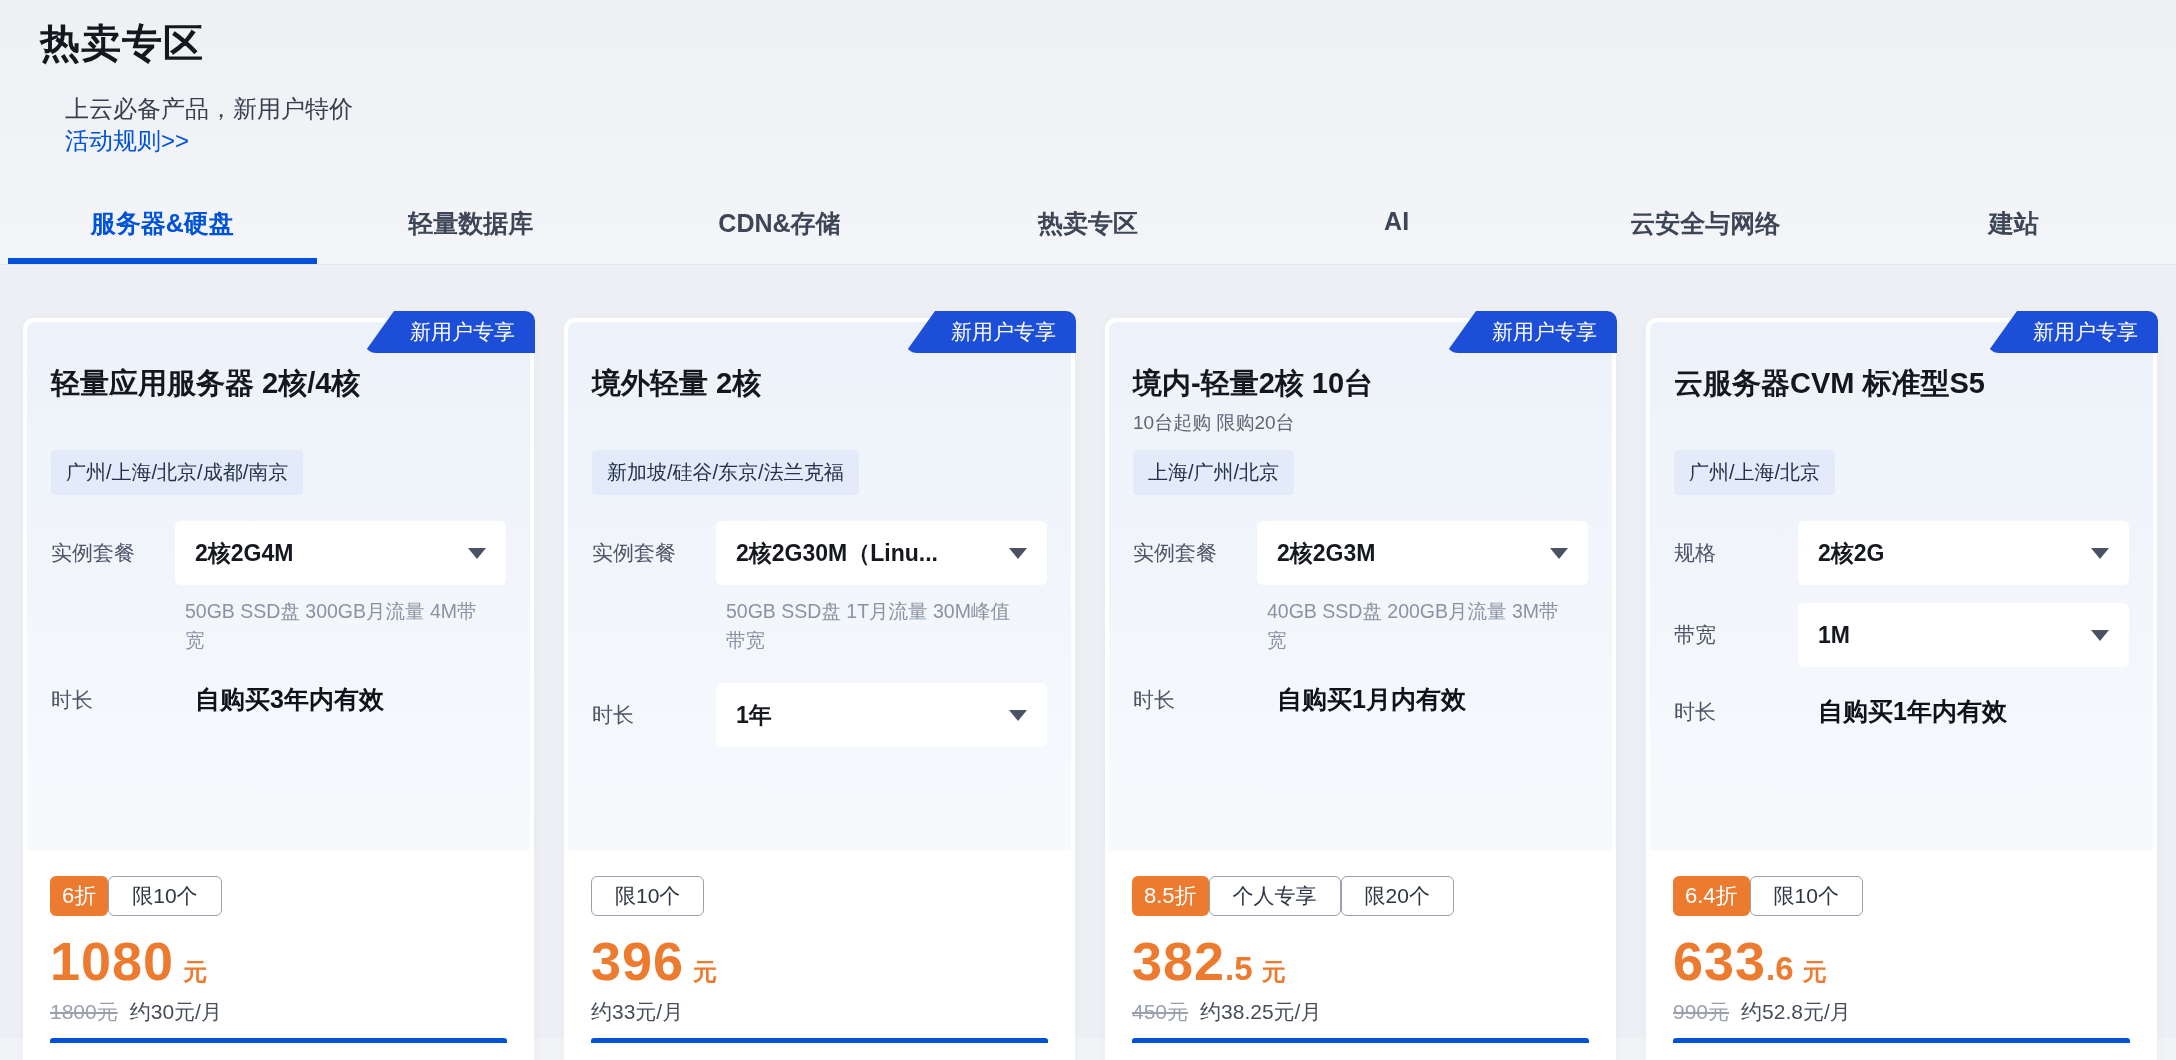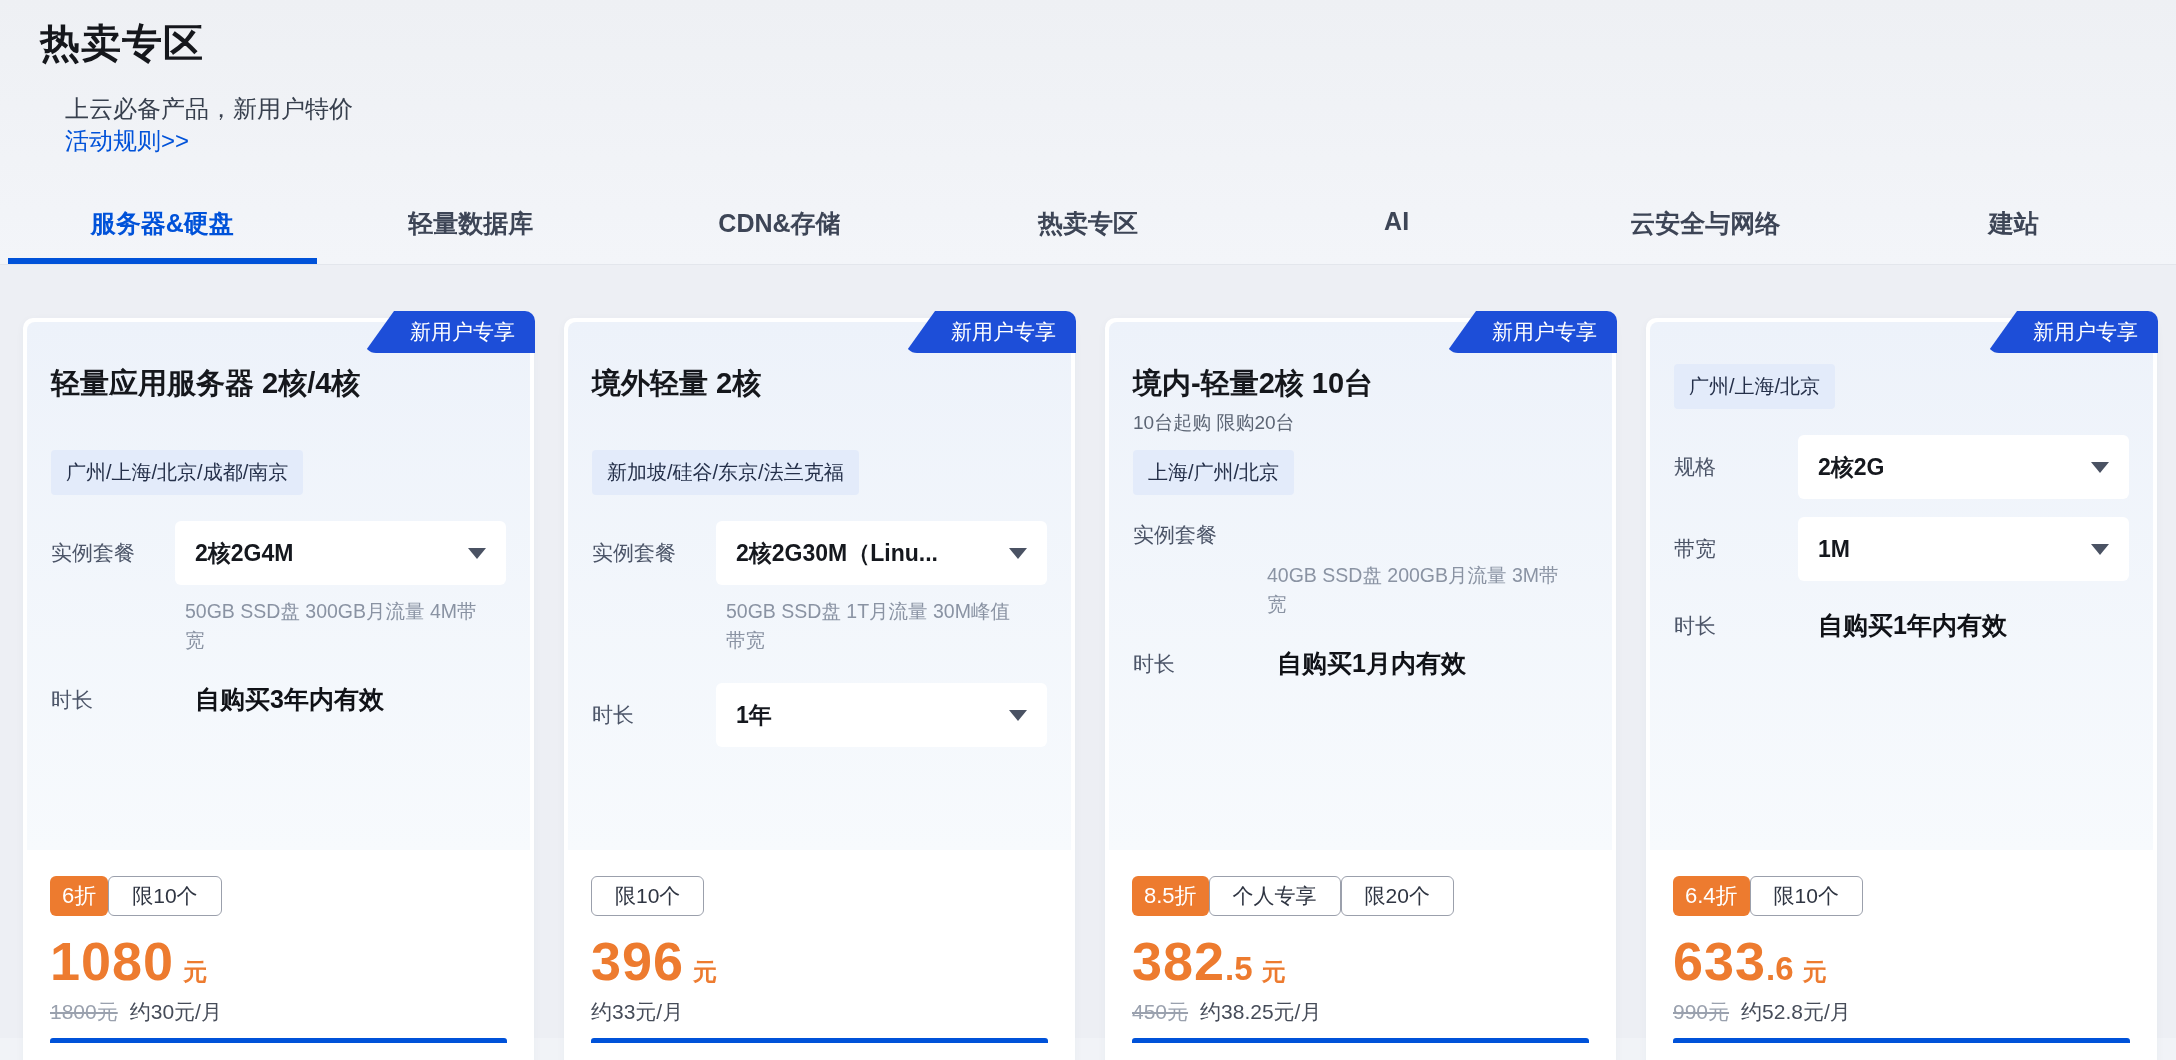--- a/index.html
+++ b/index.html
@@ -178,20 +178,24 @@
     <div class="card">
       <div class="ribbon">新用户专享</div>
       <div class="card-top">
         <div class="title-block">
           <div class="card-title">境内-轻量2核 10台</div>
           <div class="card-subtitle">10台起购 限购20台</div>
         </div>
         <span class="region-tag">上海/广州/北京</span>
         <div class="row">
           <div class="row-label">实例套餐</div>
+          <div class="select">
+            <span>2核2G3M</span>
+            <span class="caret"></span>
+          </div>
         </div>
         <div class="note">40GB SSD盘 200GB月流量 3M带宽</div>
         <div class="row duration">
           <div class="row-label">时长</div>
           <div class="static-value">自购买1月内有效</div>
         </div>
       </div>
       <div class="card-price">
         <div class="badges">
           <span class="badge-discount">8.5折</span>
@@ -207,20 +211,23 @@
           <span class="old-price">450元</span>
           <span class="monthly">约38.25元/月</span>
         </div>
         <div class="buy-line"></div>
       </div>
     </div>
 
     <div class="card">
       <div class="ribbon">新用户专享</div>
       <div class="card-top">
+        <div class="title-block">
+          <div class="card-title">云服务器CVM 标准型S5</div>
+        </div>
         <span class="region-tag">广州/上海/北京</span>
         <div class="row">
           <div class="row-label">规格</div>
           <div class="select">
             <span>2核2G</span>
             <span class="caret"></span>
           </div>
         </div>
         <div class="row second-select">
           <div class="row-label">带宽</div>

